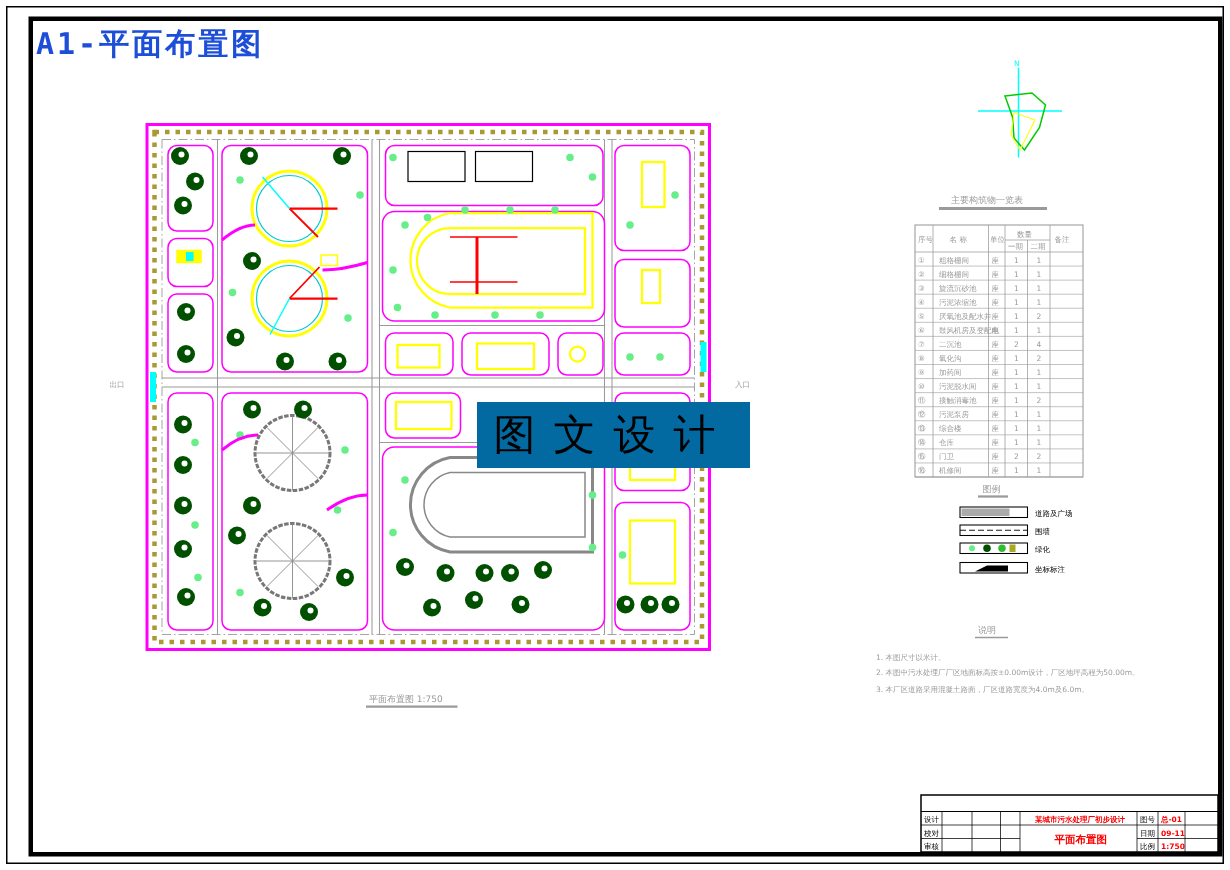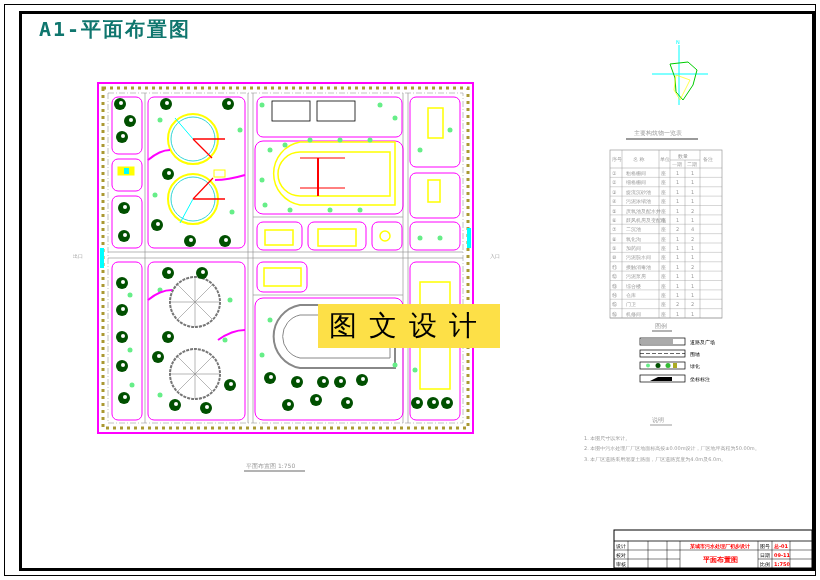--- a/index.html
+++ b/index.html
@@ -1,21 +1,21 @@
 <!DOCTYPE html>
 <html><head>
 <meta charset="utf-8">
 <style>
   html,body{margin:0;padding:0;background:#fff;}
   body{width:820px;height:580px;position:relative;overflow:hidden;font-family:"DejaVu Sans",sans-serif;}
   .outer{position:absolute;left:4px;top:4px;width:812px;height:572px;border:1px solid #000;box-sizing:border-box;}
   .inner{position:absolute;left:19px;top:11px;width:796px;height:560px;border:3px solid #000;box-sizing:border-box;}
-  .title{position:absolute;left:39px;top:16px;color:#0f766e;font-size:20px;font-weight:bold;letter-spacing:2px;font-family:"DejaVu Sans Mono",monospace;}
+  .title{position:absolute;left:24px;top:16px;color:#1d4ed8;font-size:20px;font-weight:bold;letter-spacing:2px;font-family:"DejaVu Sans Mono",monospace;}
   svg{position:absolute;left:0;top:0;}
-  .wm{position:absolute;left:318px;top:268px;width:182px;height:44px;background:#fde047;color:#000;font-size:28px;font-family:"DejaVu Serif",serif;letter-spacing:12px;text-align:center;line-height:44px;margin-top:36px;}
+  .wm{position:absolute;left:318px;top:268px;width:182px;height:44px;background:#0369a1;color:#000;font-size:28px;font-family:"DejaVu Serif",serif;letter-spacing:12px;text-align:center;line-height:44px;}
   .tiny{font-size:5px;fill:#9a9a9a;font-family:"DejaVu Sans",sans-serif;}
   .tb{font-size:5px;fill:#000;font-family:"DejaVu Sans",sans-serif;}
   .tbr{font-size:5px;fill:#ff0000;font-family:"DejaVu Sans",sans-serif;font-weight:bold;}
 </style>
 </head>
 <body>
 
 <div class="outer"></div>
 <div class="inner"></div>
 <div class="title">A1-平面布置图</div>

